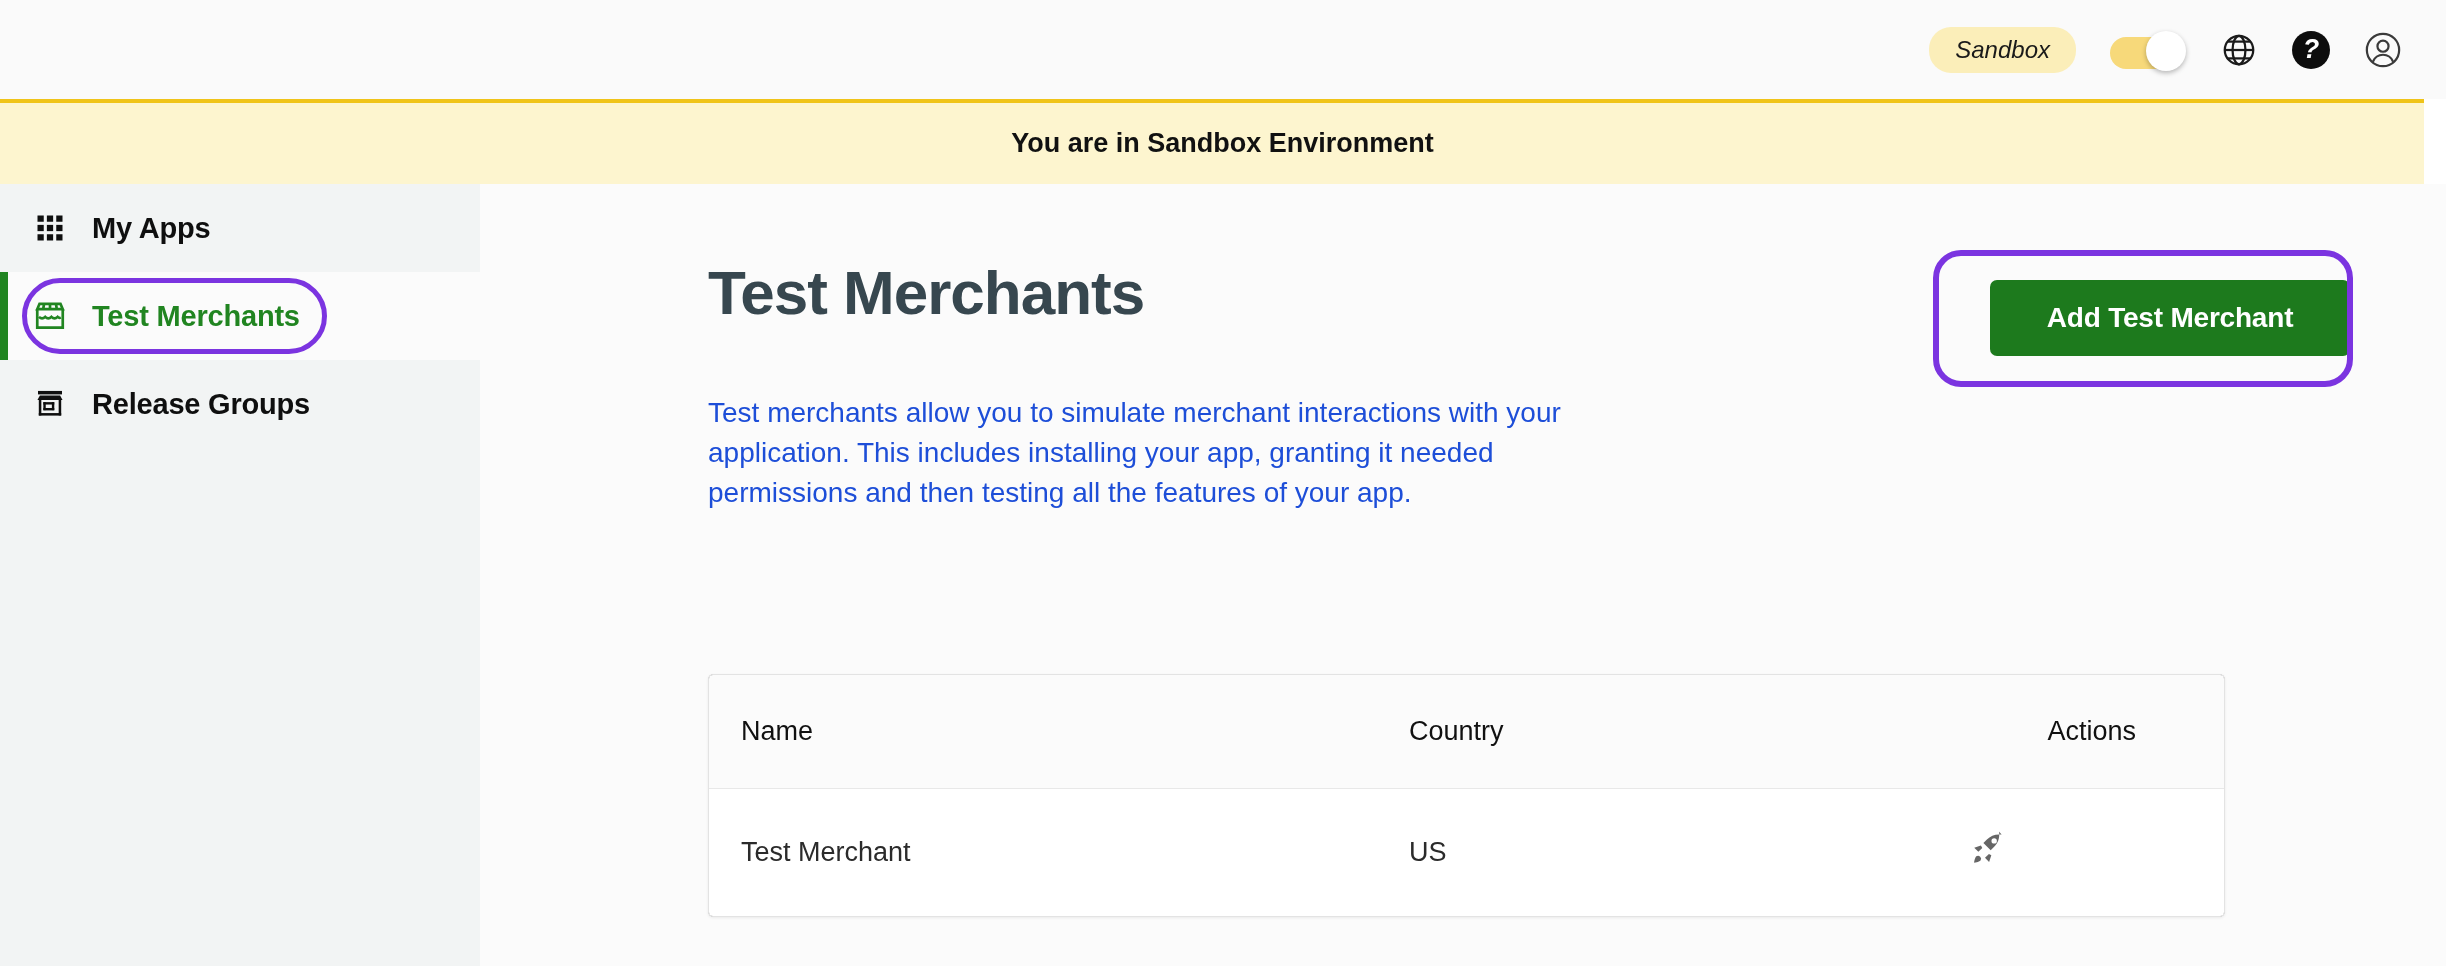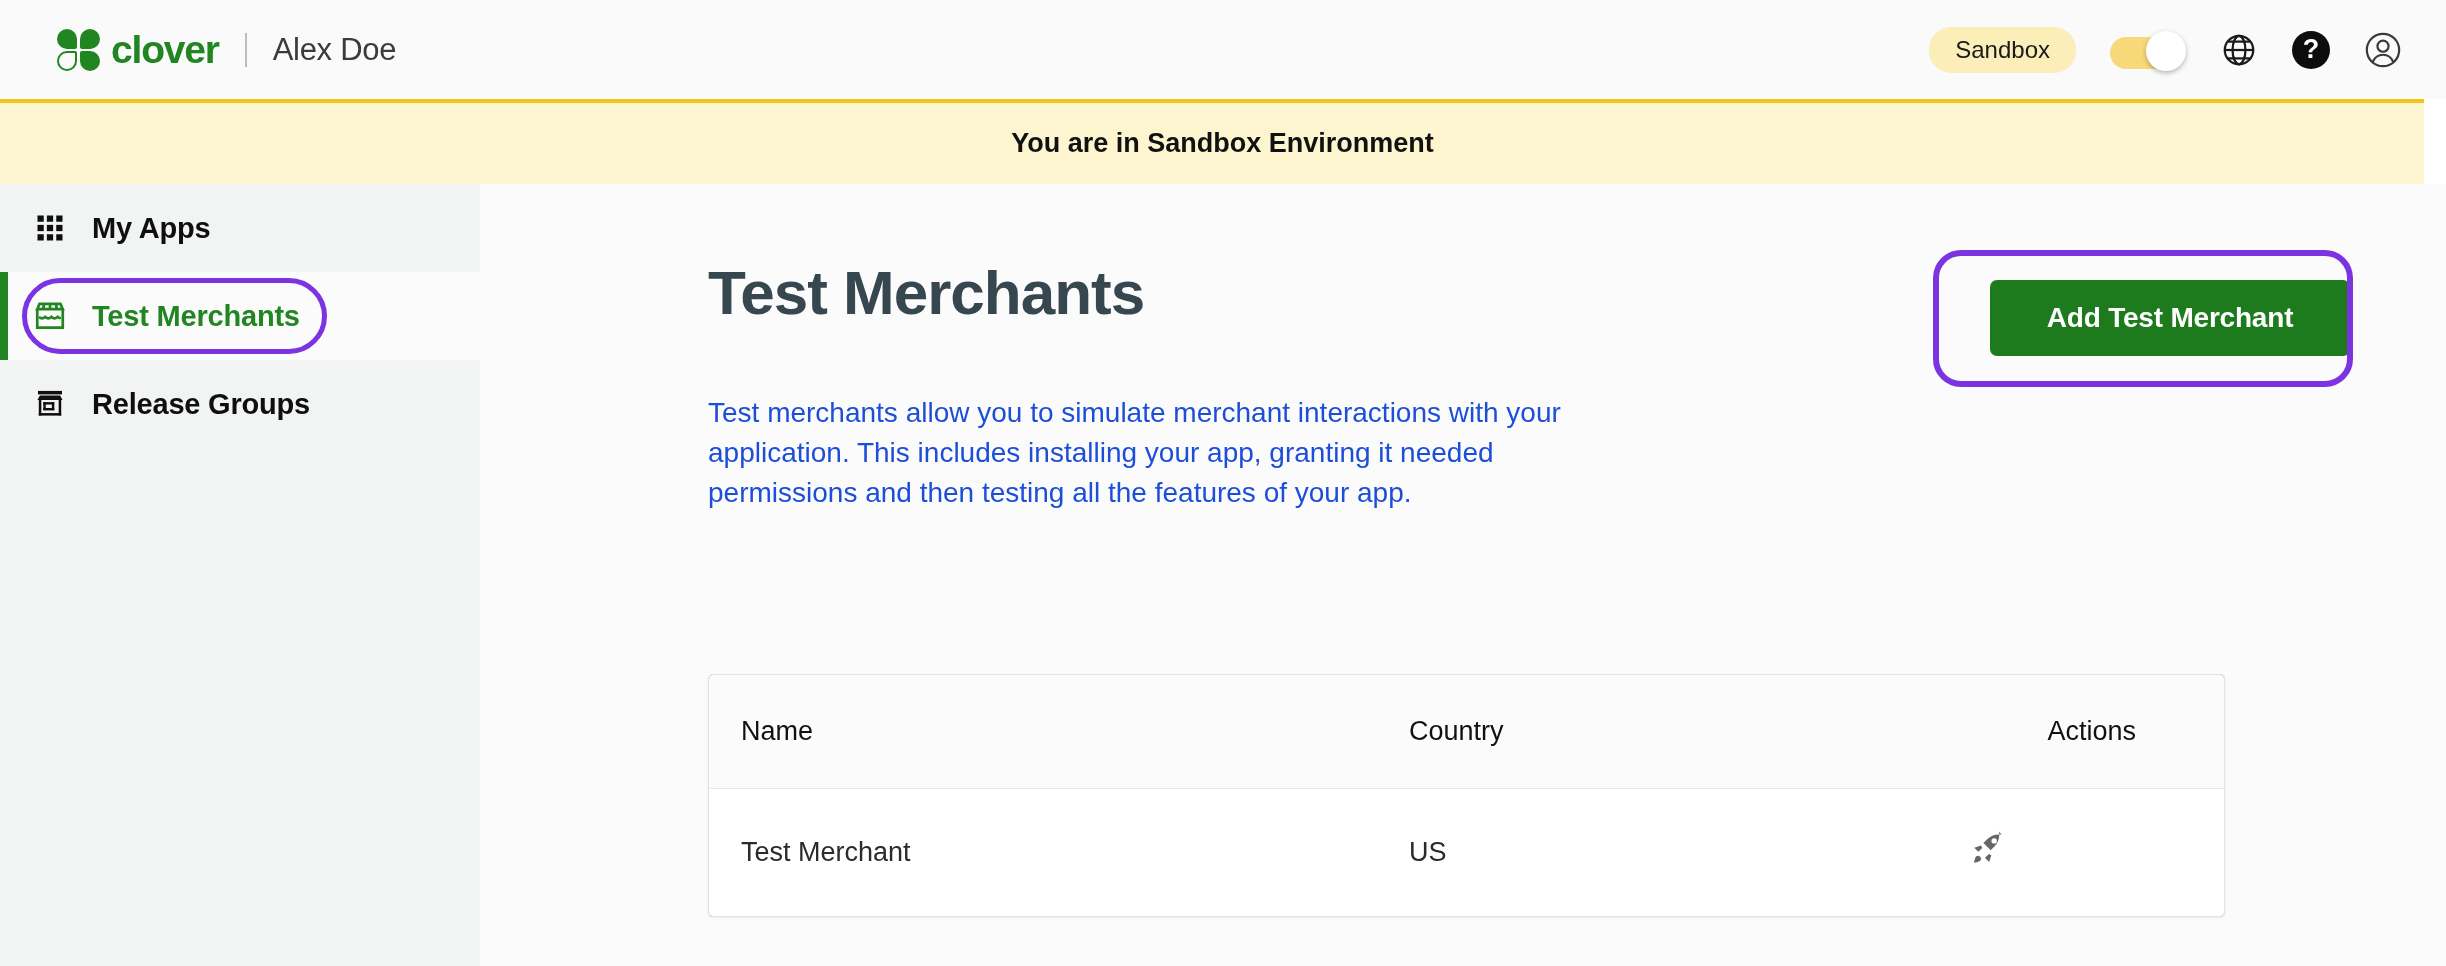--- a/index.html
+++ b/index.html
@@ -53,20 +53,21 @@
     font-size: 31px;
     color: #3b3b3b;
     font-weight: 400;
     letter-spacing: -0.3px;
   }
   .header-right {
     margin-left: auto;
     margin-right: 44px;
     display: flex;
     align-items: center;
+    font-style: italic;
   }
   .sandbox-pill {
     background: #fbeeb9;
     color: #1a1a1a;
     border-radius: 22px;
     padding: 11px 26px;
     font-size: 24px;
     line-height: 1;
   }
   .toggle {
@@ -253,31 +254,20 @@
   .rocket-btn {
     display: inline-flex;
     background: none; border: none; padding: 0;
     cursor: pointer;
   }
 </style>
 </head>
 <body>
 
 <div class="header">
-  <div class="brand">
-    <div class="clover-logo">
-      <span class="leaf tl"></span>
-      <span class="leaf tr"></span>
-      <span class="leaf br"></span>
-      <span class="leaf bl"></span>
-    </div>
-    <span class="clover-word">clover</span>
-    <span class="brand-sep"></span>
-    <span class="user-name">Alex Doe</span>
-  </div>
 
   <div class="header-right">
     <div class="sandbox-pill">Sandbox</div>
 
     <div class="toggle">
       <span class="toggle-track"></span>
       <span class="toggle-knob"></span>
     </div>
 
     <div class="icon-btn">

